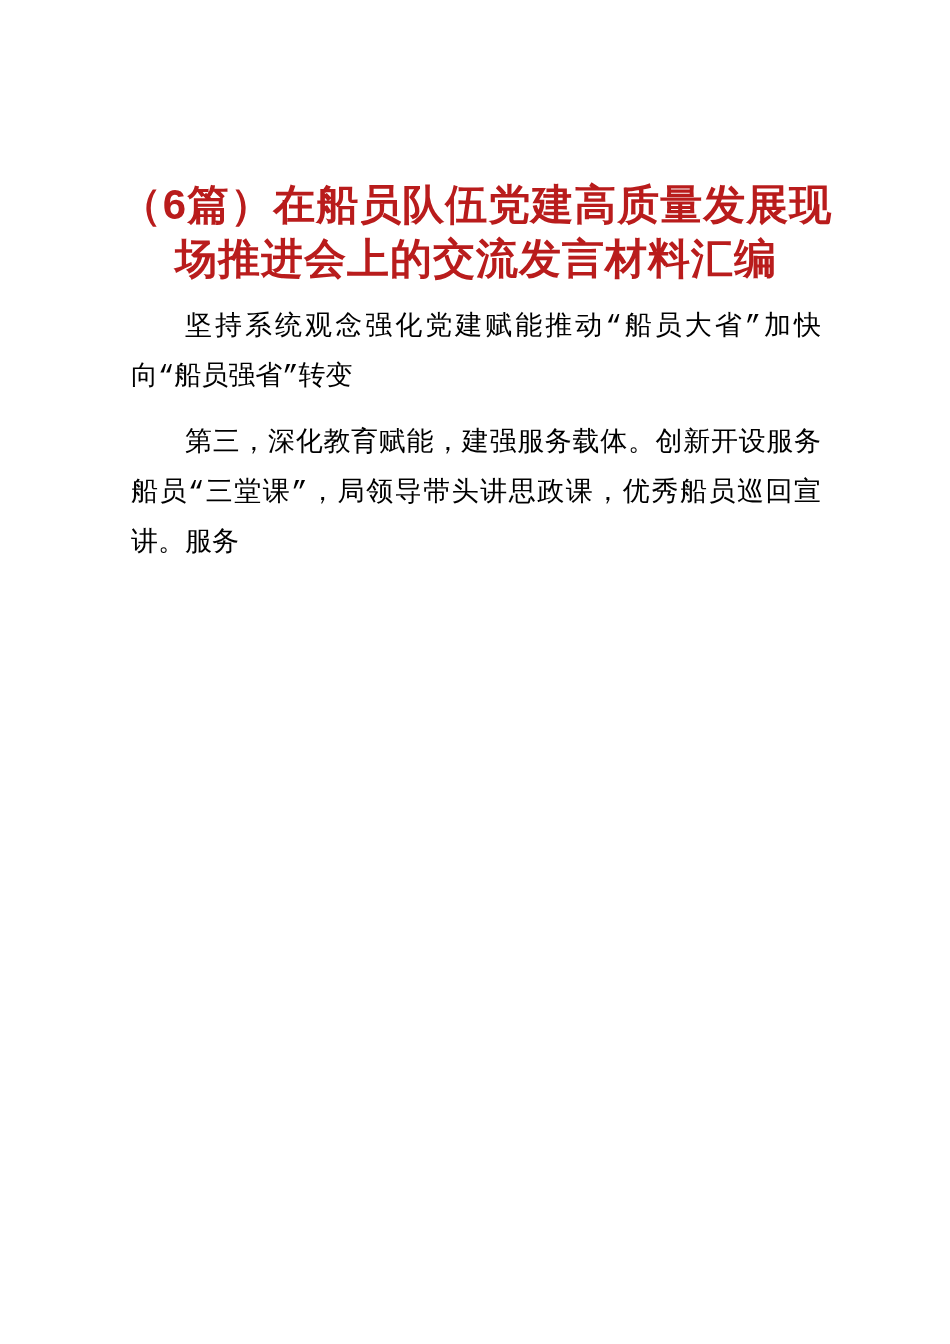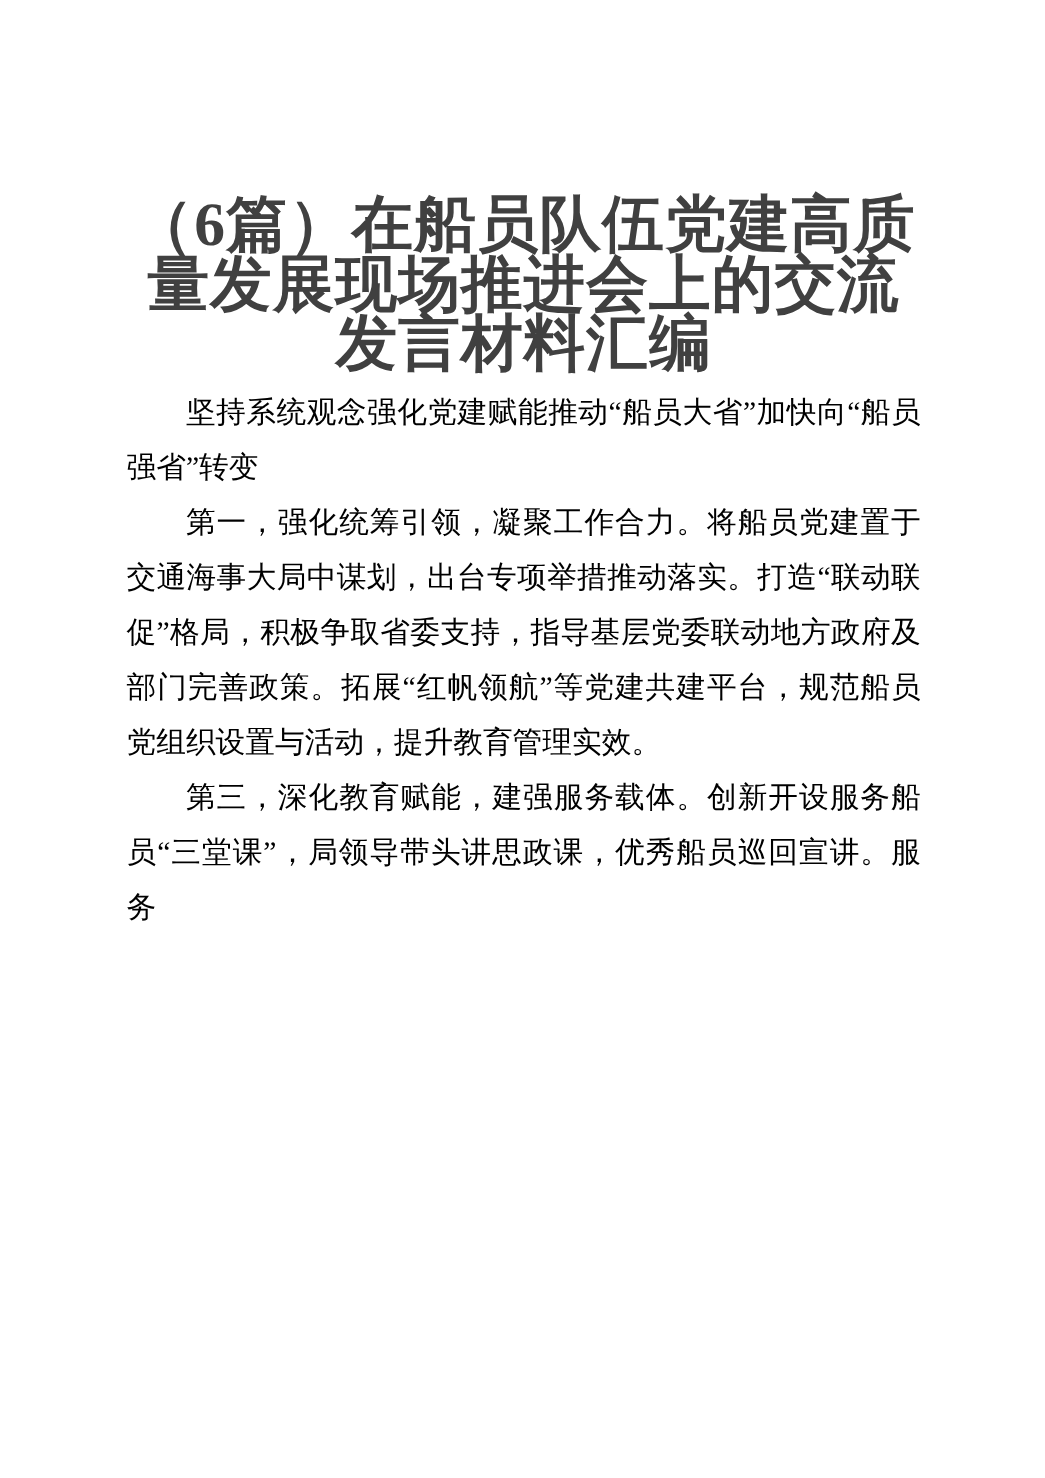--- a/index.html
+++ b/index.html
@@ -16,52 +16,51 @@
     background: #ffffff;
     overflow: hidden;
     color: #000000;
   }
 
   .content {
     padding: 178px 113px 0 115px;
   }
 
   .doc-title {
-    font-family: Liberation Serif, serif;
+    font-family: Liberation Sans, sans-serif;
     font-weight: 700;
-    font-size: 56px;
+    font-size: 42px;
     line-height: 54px;
     text-align: center;
-    color: #404040;
+    color: #b91c1c;
     margin: 0 0 10px 0;
     letter-spacing: 1px;
   }
 
   .body-para {
-    font-family: Liberation Serif, serif;
+    font-family: Liberation Mono, monospace;
     font-weight: 400;
     font-size: 27px;
     line-height: 50px;
     text-align: justify;
     text-indent: 2em;
     color: #000000;
-    margin: 0;
+    margin: 16px;
     word-break: break-all;
   }
 </style>
 </head>
 <body>
 
 <div class="page">
   <div class="content">
 
     <h1 class="doc-title">（6篇）在船员队伍党建高质量发展现场推进会上的交流发言材料汇编</h1>
 
     <p class="body-para">坚持系统观念强化党建赋能推动“船员大省”加快向“船员强省”转变</p>
 
 
-    <p class="body-para">第一，强化统筹引领，凝聚工作合力。将船员党建置于交通海事大局中谋划，出台专项举措推动落实。打造“联动联促”格局，积极争取省委支持，指导基层党委联动地方政府及部门完善政策。拓展“红帆领航”等党建共建平台，规范船员党组织设置与活动，提升教育管理实效。</p>
 
 
     <p class="body-para">第三，深化教育赋能，建强服务载体。创新开设服务船员“三堂课”，局领导带头讲思政课，优秀船员巡回宣讲。服务</p>
 
   </div>
 </div>
 
 </body></html>

